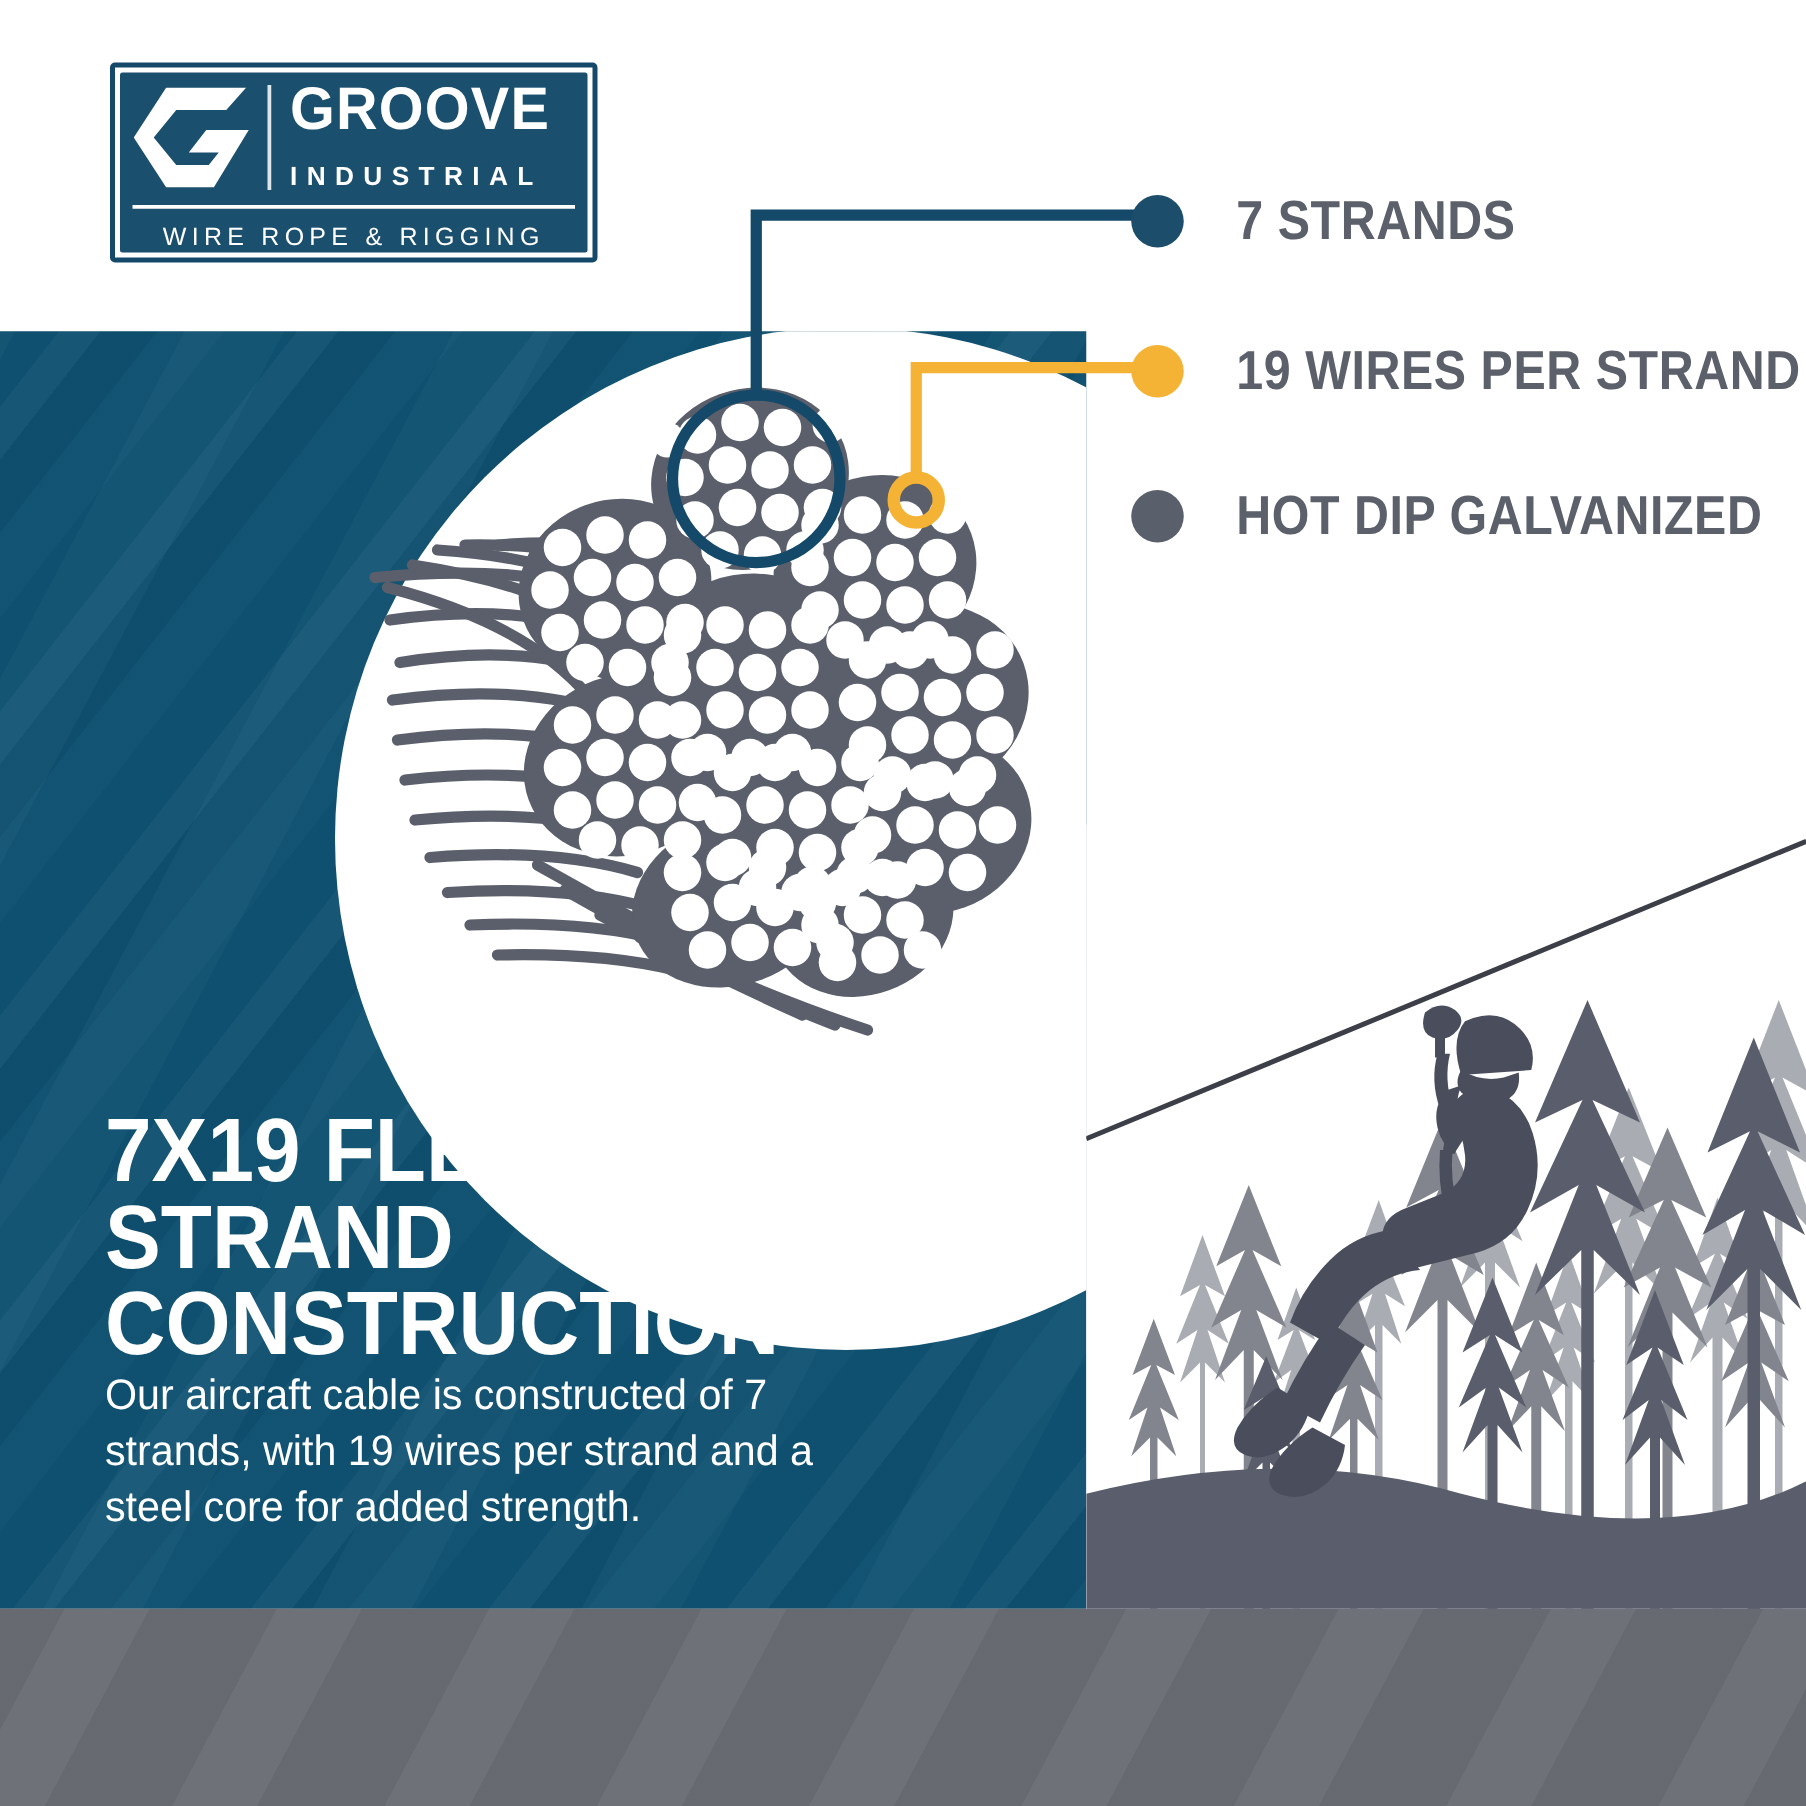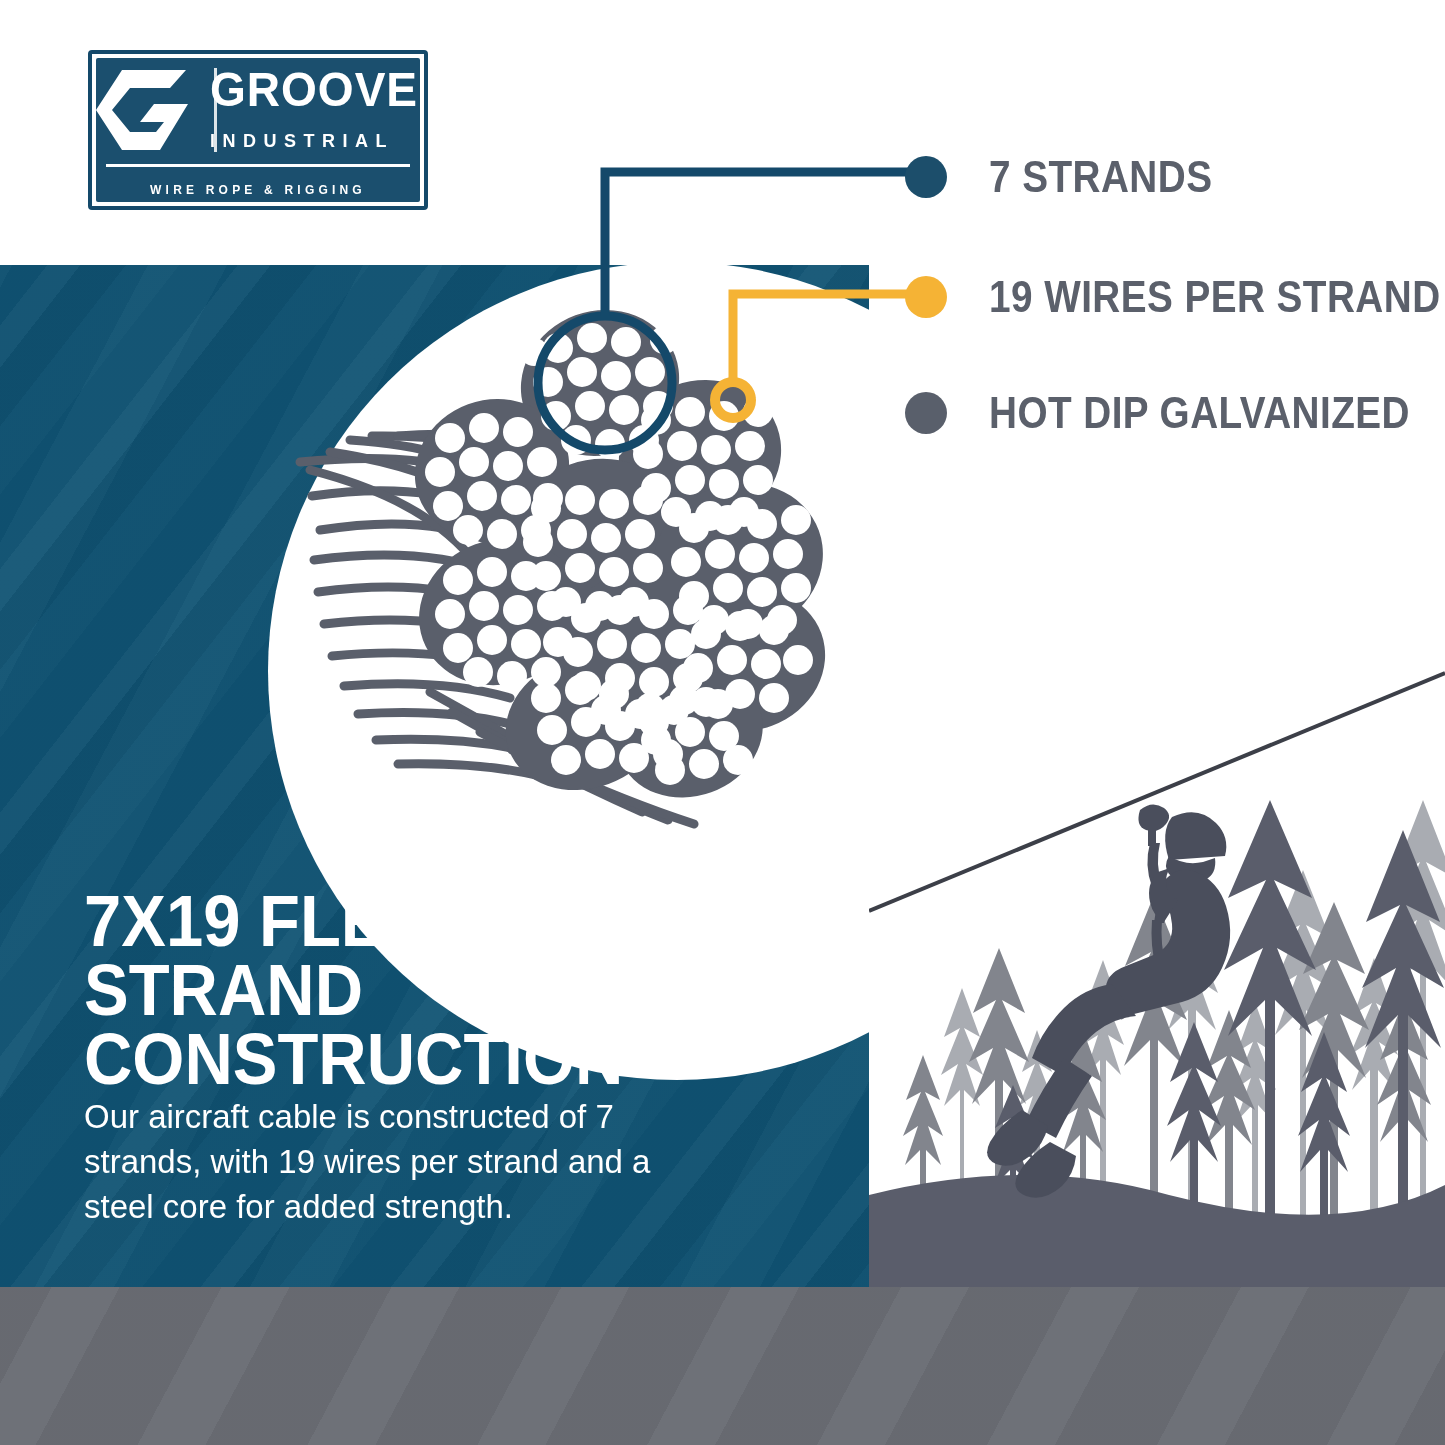--- a/index.html
+++ b/index.html
@@ -1,33 +1,33 @@
 <!DOCTYPE html>
 <html><head>
 <meta charset="utf-8">
 <style>
   html,body{margin:0;padding:0;background:#fff;}
   body{width:1445px;height:1445px;font-family:"Liberation Sans",sans-serif;}
 
   #stage{position:relative;width:1445px;height:1445px;overflow:hidden;background:#ffffff;}
 
   
-  .logo-wrap{position:absolute;left:88px;top:50px;width:340px;height:160px;}
+  .logo-wrap{position:absolute;left:88px;top:50px;width:390px;height:160px;}
   .logo-outer{position:absolute;inset:0;border:4px solid #14496a;border-radius:4px;background:#ffffff;}
   .logo-inner{position:absolute;left:8px;top:8px;right:8px;bottom:8px;background:#1b4f6e;border-radius:2px;}
   .logo-top{position:absolute;left:0;top:0;right:0;height:104px;display:flex;align-items:center;}
   .logo-mark{width:118px;height:104px;display:flex;align-items:center;justify-content:center;}
   .logo-div{position:absolute;left:118px;top:10px;width:3px;height:84px;background:#ffffff;opacity:.85;}
   .logo-txt{flex:1;padding-left:18px;}
   .logo-name{color:#ffffff;font-weight:bold;font-size:48px;line-height:.92;letter-spacing:1px;
              transform:scaleX(.96);transform-origin:left center;font-family:"Liberation Sans",sans-serif;}
-  .logo-sub{color:#ffffff;font-weight:bold;font-size:18px;letter-spacing:7.5px;margin-top:19px;}
+  .logo-sub{color:#ffffff;font-weight:bold;font-size:21px;letter-spacing:7.5px;margin-top:19px;}
   .logo-rule{position:absolute;left:10px;right:10px;top:106px;height:3px;background:#ffffff;}
   .logo-tag{position:absolute;left:0;right:0;top:112px;height:40px;display:flex;align-items:center;justify-content:center;}
-  .logo-tag span{color:#ffffff;font-weight:bold;font-size:12px;letter-spacing:4.2px;}
+  .logo-tag span{color:#ffffff;font-weight:normal;font-size:20px;letter-spacing:4.2px;}
 
   
   .blue-panel{position:absolute;left:0;top:265px;width:869px;height:1022px;background:#0f5272;overflow:hidden;}
   .blue-panel .waves{position:absolute;inset:-20%;
       background:repeating-linear-gradient(128deg,
         rgba(255,255,255,.035) 0px, rgba(255,255,255,.035) 26px,
         rgba(0,0,0,.03) 26px, rgba(0,0,0,.03) 62px,
         rgba(255,255,255,.015) 62px, rgba(255,255,255,.015) 104px,
         rgba(0,0,0,.012) 104px, rgba(0,0,0,.012) 150px);}
   .blue-panel .wave2{position:absolute;inset:-20%;

